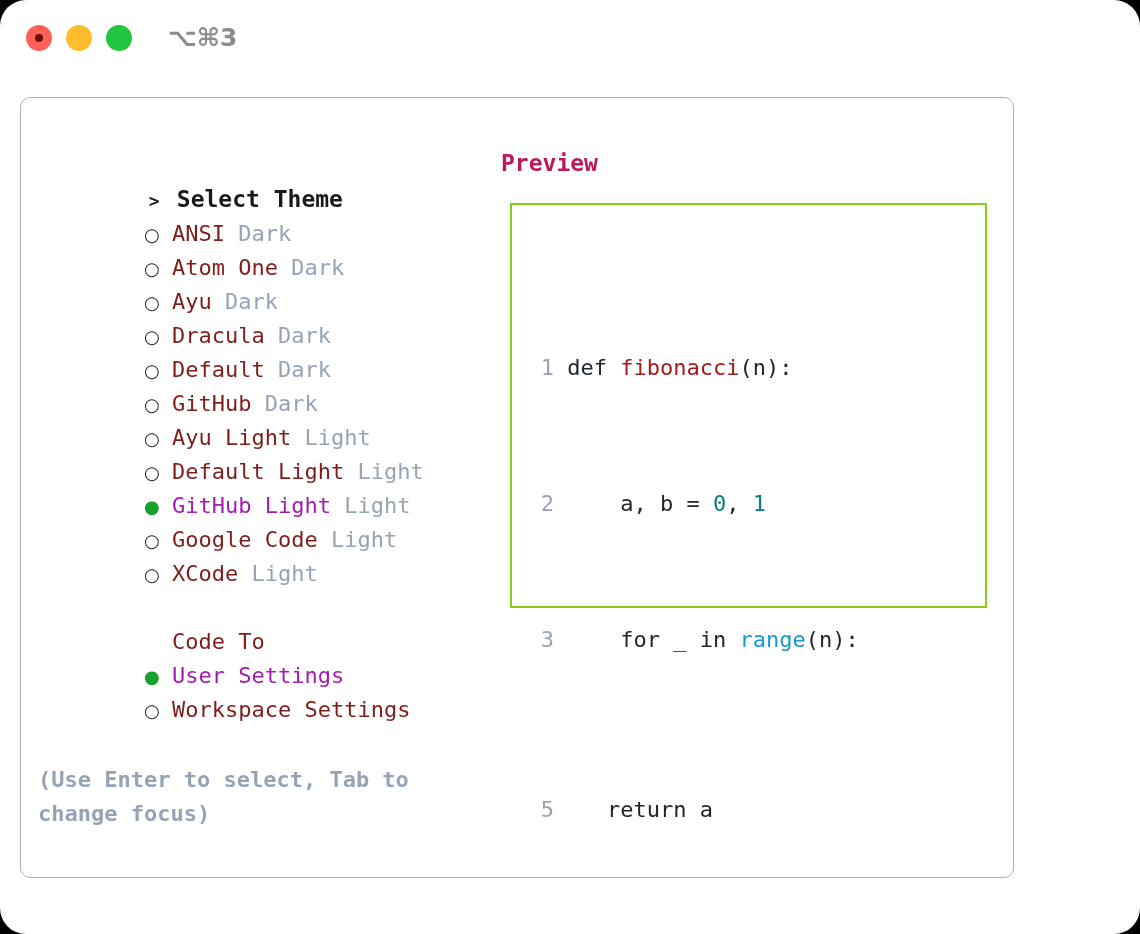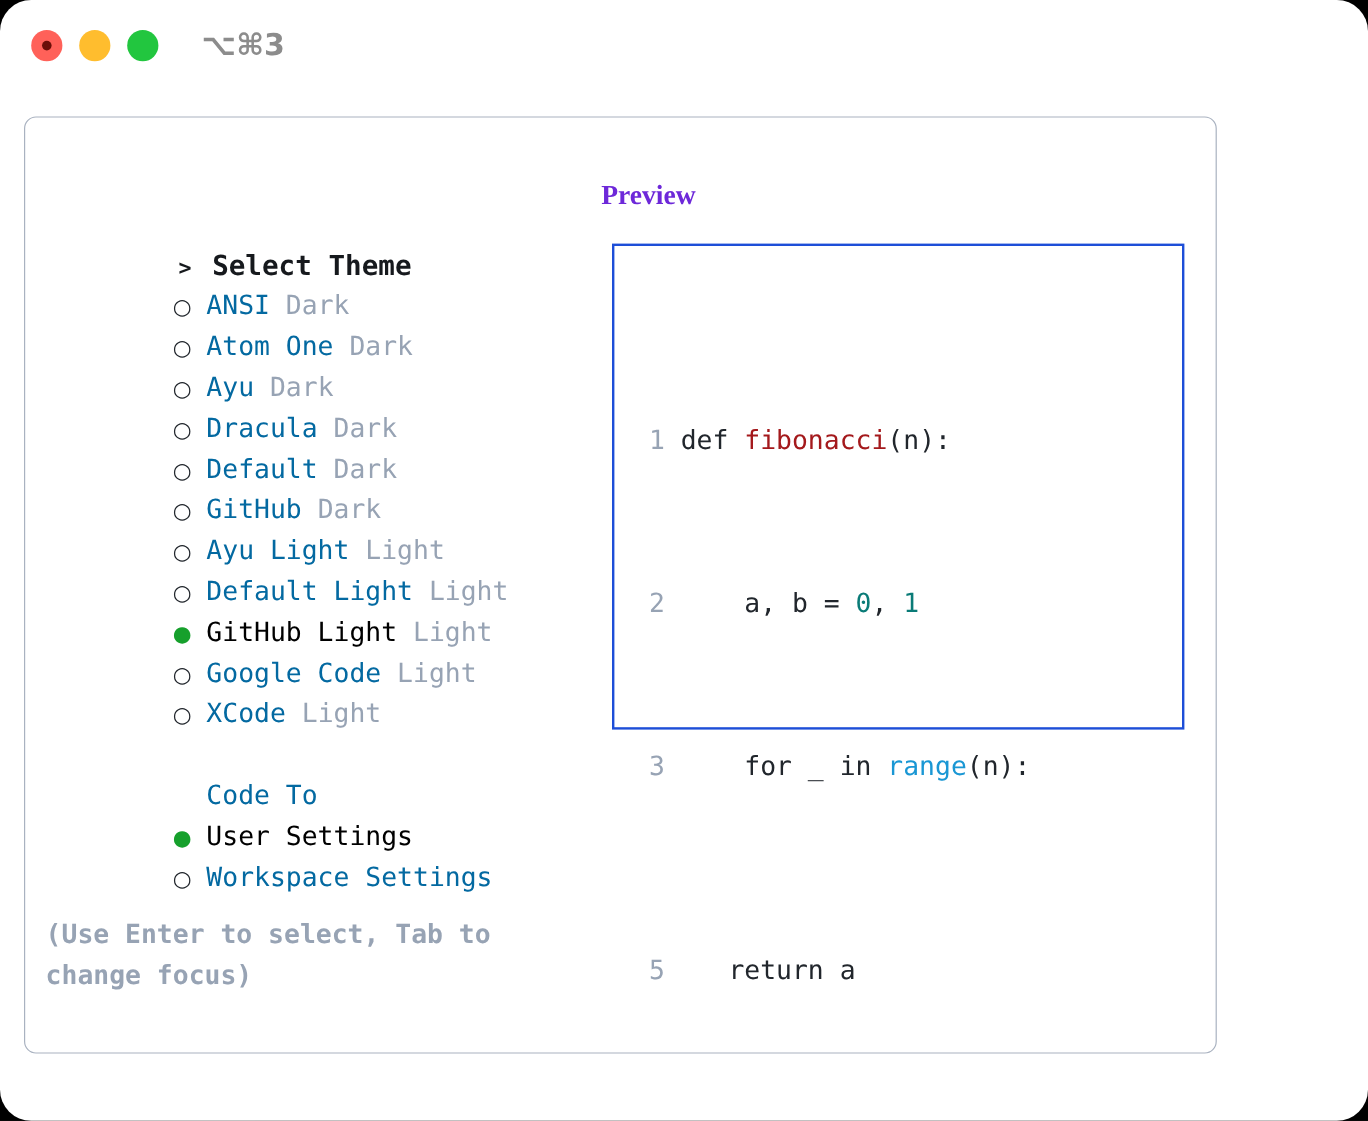--- a/index.html
+++ b/index.html
@@ -77,21 +77,21 @@
 
   
   #left-col {
     position: absolute;
     left: 17px;
     top: 52px;
     width: 450px;
   }
   .row {
     height: 34px;
-    line-height: 48px;
+    line-height: 33px;
     white-space: pre;
     font-size: 22px;
     color: #21262c;
   }
   .row .bullet {
     display: inline-block;
     width: 28px;
     text-align: left;
     font-family: "DejaVu Sans", sans-serif;
     font-size: 18px;
@@ -103,22 +103,22 @@
   .heading {
     font-weight: bold;
     color: #16191d;
     font-size: 23px;
   }
   .heading .bullet {
     font-family: "DejaVu Sans Mono", monospace;
     font-weight: bold;
     color: #16191d;
   }
-  .lbl-default { color: #0369a1; margin-top: 22px; }
-  .lbl-selected { color: #000000; }
+  .lbl-default { color: #7f1d1d; margin-top: 22px; }
+  .lbl-selected { color: #a21caf; }
   .tag { color: #97a3b4; }
 
   .spacer { height: 34px; }
 
   #helptext {
     position: absolute;
     left: 17px;
     top: 665px;
     width: 420px;
     font-size: 22px;
@@ -128,31 +128,30 @@
     font-weight: bold;
   }
 
   
   #preview-title {
     position: absolute;
     left: 480px;
     top: 52px;
     font-size: 23px;
     font-weight: bold;
-    color: #6d28d9;
-    white-space: pre;
-    font-family: Liberation Serif, serif;
+    color: #be185d;
+    white-space: pre;
   }
   #preview-box {
     position: absolute;
     left: 489px;
     top: 105px;
     width: 477px;
     height: 405px;
-    border: 2px solid #1d4ed8;
+    border: 2px solid #84cc16;
     box-sizing: border-box;
     background: #ffffff;
   }
   #code {
     position: absolute;
     left: 20px;
     top: 44px;
     font-size: 22px;
     line-height: 34px;
     white-space: pre;

